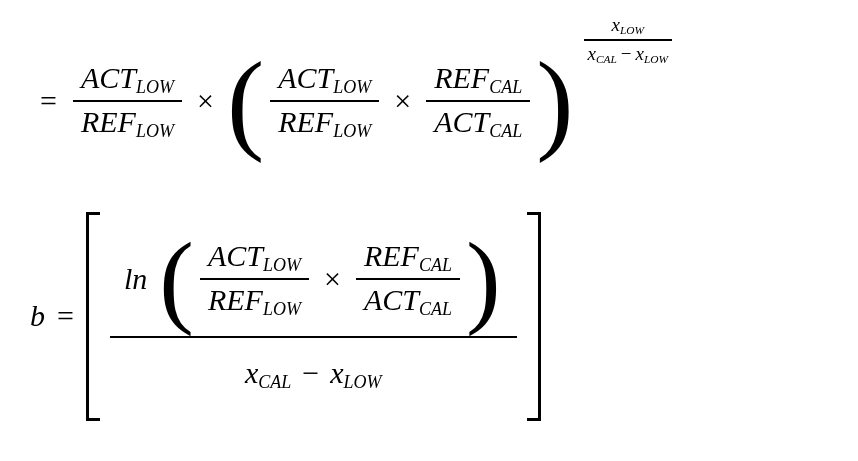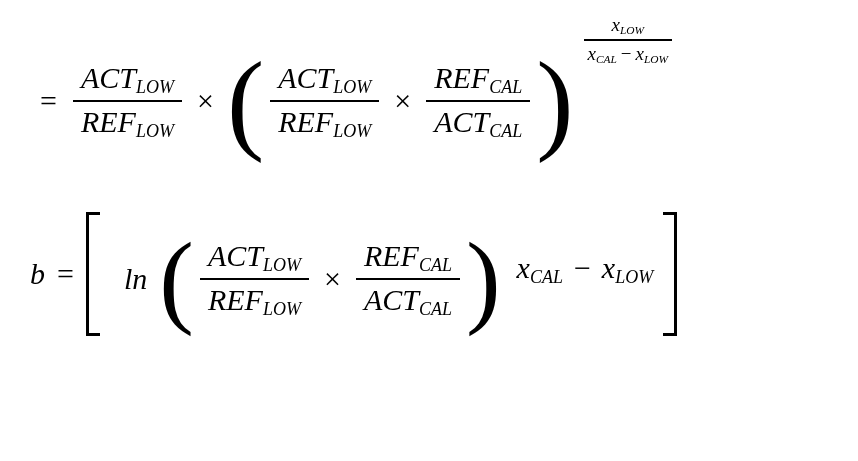--- a/index.html
+++ b/index.html
@@ -62,21 +62,21 @@
     align-self: flex-start;
     margin-top: -46px;
     margin-left: 8px;
   }
   .exponent .fnum, .exponent .fden { padding: 2px 4px; }
   .exponent .op { margin: 0 4px; }
 
   
   .bigfrac {
     display: inline-flex;
-    flex-direction: row;
+    flex-direction: column;
     align-items: center;
   }
   .bf-num {
     display: flex;
     align-items: center;
     padding: 24px 14px 14px 14px;
   }
   .bf-den {
     display: block;
     text-align: center;

